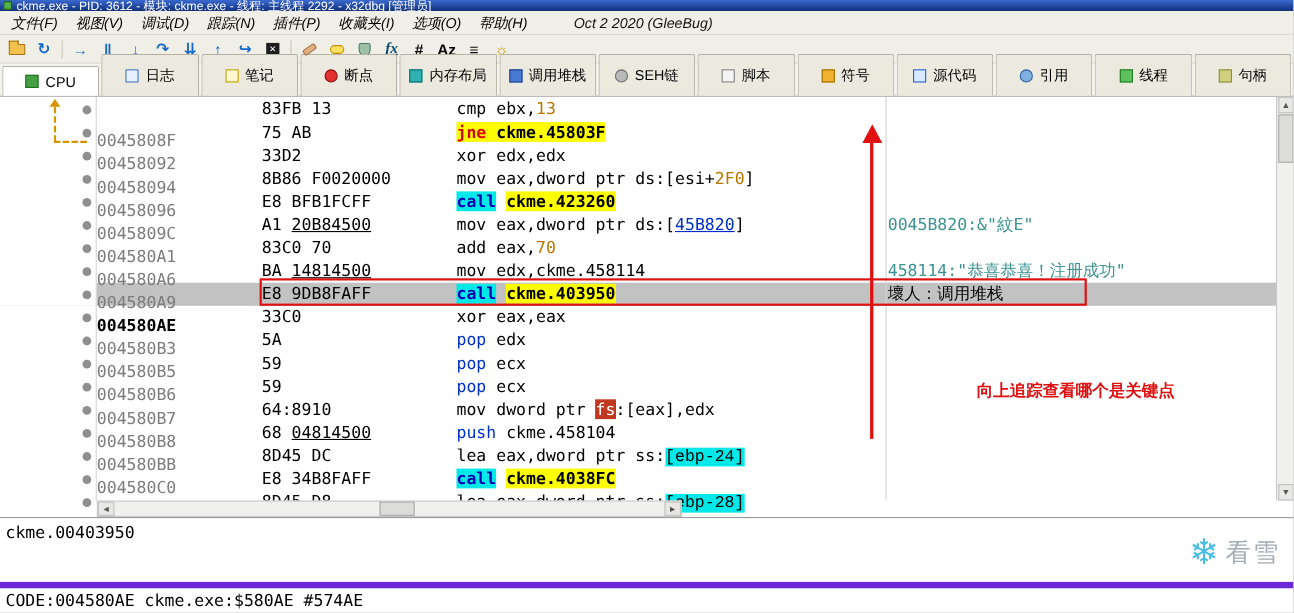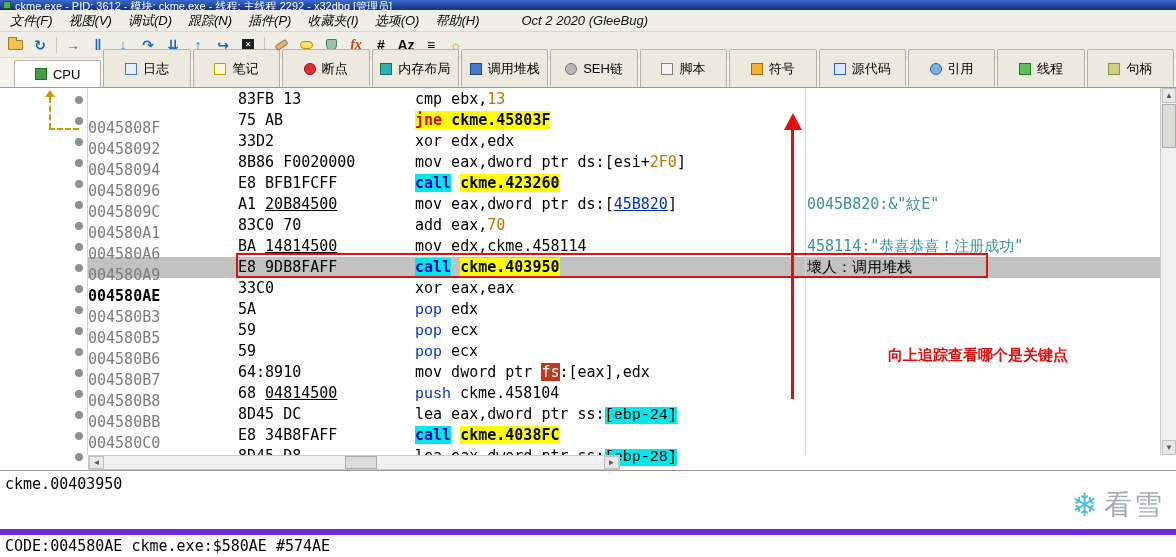--- a/index.html
+++ b/index.html
@@ -28,21 +28,21 @@
   .i-folder::before { content:""; position:absolute; top:-4px; left:-1px; width:7px; height:3px;
     background:#f2c14e; border:1px solid #a5761c; border-bottom:none; }
   .i-close { width:12px; height:12px; background:#1d1d1d; font-size:8px; line-height:12px; text-align:center; font-weight:bold; }
   .i-patch { width:13px; height:6px; background:#e0b080; border:1px solid #a87040; transform:rotate(-35deg); border-radius:2px; }
   .i-pill { width:13px; height:8px; background:#ffe060; border:1px solid #c09000; border-radius:4px; }
   .i-shield { width:11px; height:12px; background:#9fc0a8; border:1px solid #4c7a5e; border-radius:2px 2px 50% 50%; }
   .i-fx { font-style:italic; font-family:"Liberation Serif",serif; }
 
   
   .tabbar { height:30px; background:#f3f2ec; border-bottom:1px solid #9a9a9a;
-    display:flex; align-items:flex-end; padding:3px 2px 0 14px; gap:2px; }
+    display:flex; align-items:flex-end; padding:3px 2px 0 2px; gap:2px; }
   .tab { flex:1; height:38px; display:flex; align-items:center; justify-content:center; gap:6px;
     border:1px solid #b5b2a5; border-bottom:none; background:#eceadf; font-size:13px;
     border-radius:2px 2px 0 0; white-space:nowrap; }
   .tab.sel { background:#fff; height:27px; }
   .tabicon { width:12px; height:12px; flex:0 0 auto; }
 
   
   .disasm { position:relative; height:383px; background:#fff; border-bottom:1px solid #9a9a9a; overflow:hidden; }
   .rows { position:absolute; top:1px; left:0; right:16px; }
   .drow { display:flex; height:21px; line-height:21px; white-space:pre;
@@ -58,21 +58,21 @@
   .cmt.user { color:#000; }
   .drow.sel { background:#c2c2c2; }
   .drow.sel .addr { color:#000; font-weight:bold; }
 
   
   .t-k   { color:#000; }
   .t-num { color:#b87800; }
   .t-jmp { color:#e00000; background:#ffff00; font-weight:bold; }
   .t-tgt { color:#000; background:#ffff00; font-weight:bold; }
   .t-call{ color:#0000b0; background:#00e8e8; font-weight:bold; }
-  .t-pp  { color:#0030c8;font-family:Liberation Mono, monospace; }
+  .t-pp  { color:#0030c8; }
   .t-addr{ color:#0030c8; text-decoration:underline; }
   .t-seg { color:#fff; background:#c03820; }
   .t-stk { color:#000; background:#00e8e8;font-family:Liberation Mono, monospace; }
   .t-b   { color:#000; }
   .t-bu  { color:#000; text-decoration:underline; }
 
   
   .vline { position:absolute; top:0; bottom:15px; border-left:1px solid #d4d4d4; }
 
   
@@ -108,21 +108,21 @@
 
   
   .infopane { height:64px; background:#fff; border-bottom:6px solid #6d28d9; padding:4px 0 0 5px;
     font-family:"DejaVu Sans Mono","Liberation Mono",monospace; font-size:15px; color:#000; }
   .statusbar { height:22px; background:#fff; padding:2px 0 0 5px;
     font-family:"DejaVu Sans Mono","Liberation Mono",monospace; font-size:15px; color:#000; }
 
   
   .watermark { position:absolute; right:12px; top:486px; display:flex; align-items:center; gap:6px; opacity:.9; }
   .wm-icon { font-size:32px; color:#35b6e0; line-height:32px; }
-  .wm-text { font-size:28px; color:#9aa4ac; letter-spacing:2px; }
+  .wm-text { font-size:23px; color:#9aa4ac; letter-spacing:2px; }
 </style>
 </head>
 <body>
 
 <div class="window">
 
   <div class="titlebar">
     <span class="app-ico"></span>
     <span>ckme.exe - PID: 3612 - 模块: ckme.exe - 线程: 主线程 2292 - x32dbg [管理员]</span>
   </div>
@@ -161,21 +161,21 @@
       <span class="tbtn">
         <span class="i-patch"></span>
       </span>
       <span class="tbtn">
         <span class="i-pill"></span>
       </span>
       <span class="tbtn">
         <span class="i-shield"></span>
       </span>
       <span class="tbtn">
-        <span class="i-fx" style="color: #c2410c; text-decoration: underline;">fx</span>
+        <span class="i-fx" style="color: #0c4a6e; text-decoration: underline;">fx</span>
       </span>
       <span class="tbtn" style="color: rgb(0, 0, 0);">#</span>
       <span class="tbtn" style="color: rgb(0, 0, 0);">Az</span>
       <span class="tbtn" style="color: rgb(0, 0, 0);">≡</span>
       <span class="tbtn" style="color: rgb(200, 160, 0);">☼</span>
     </div>
 
   <div class="tabbar">
       <div class="tab sel">
         <span class="tabicon" style="background: rgb(69, 160, 69); border: 1px solid rgb(31, 111, 31);"></span>

